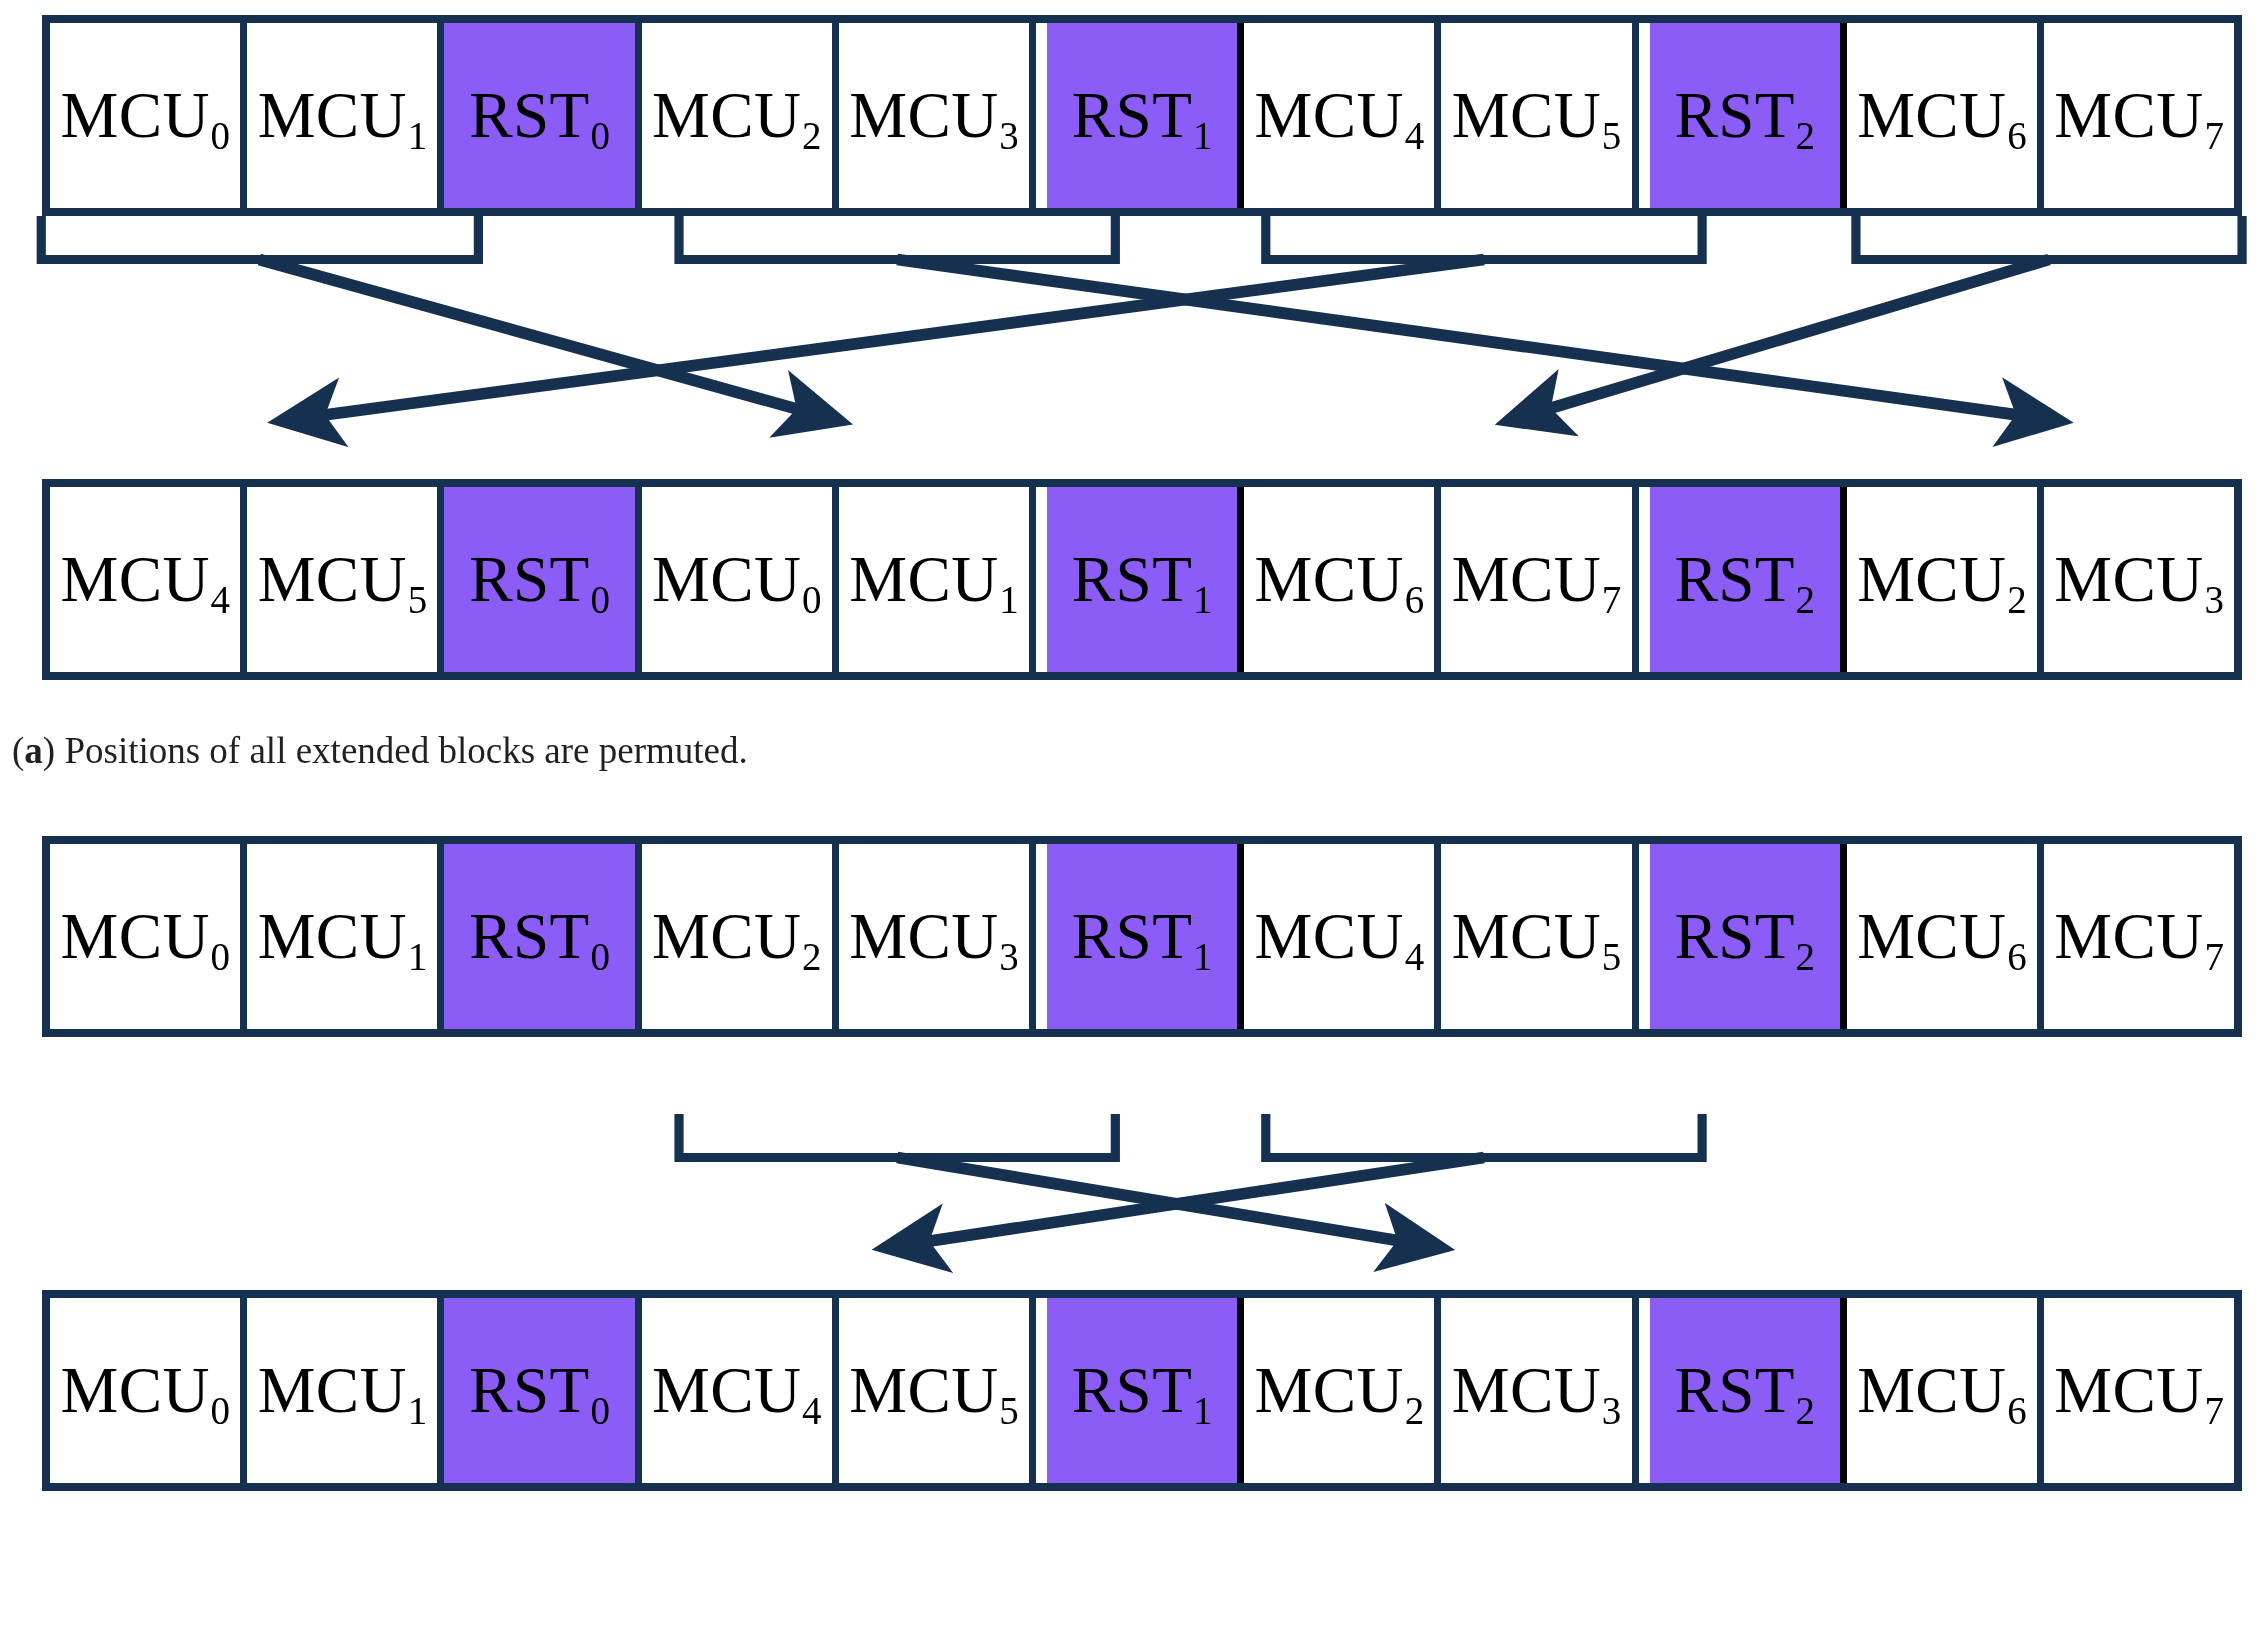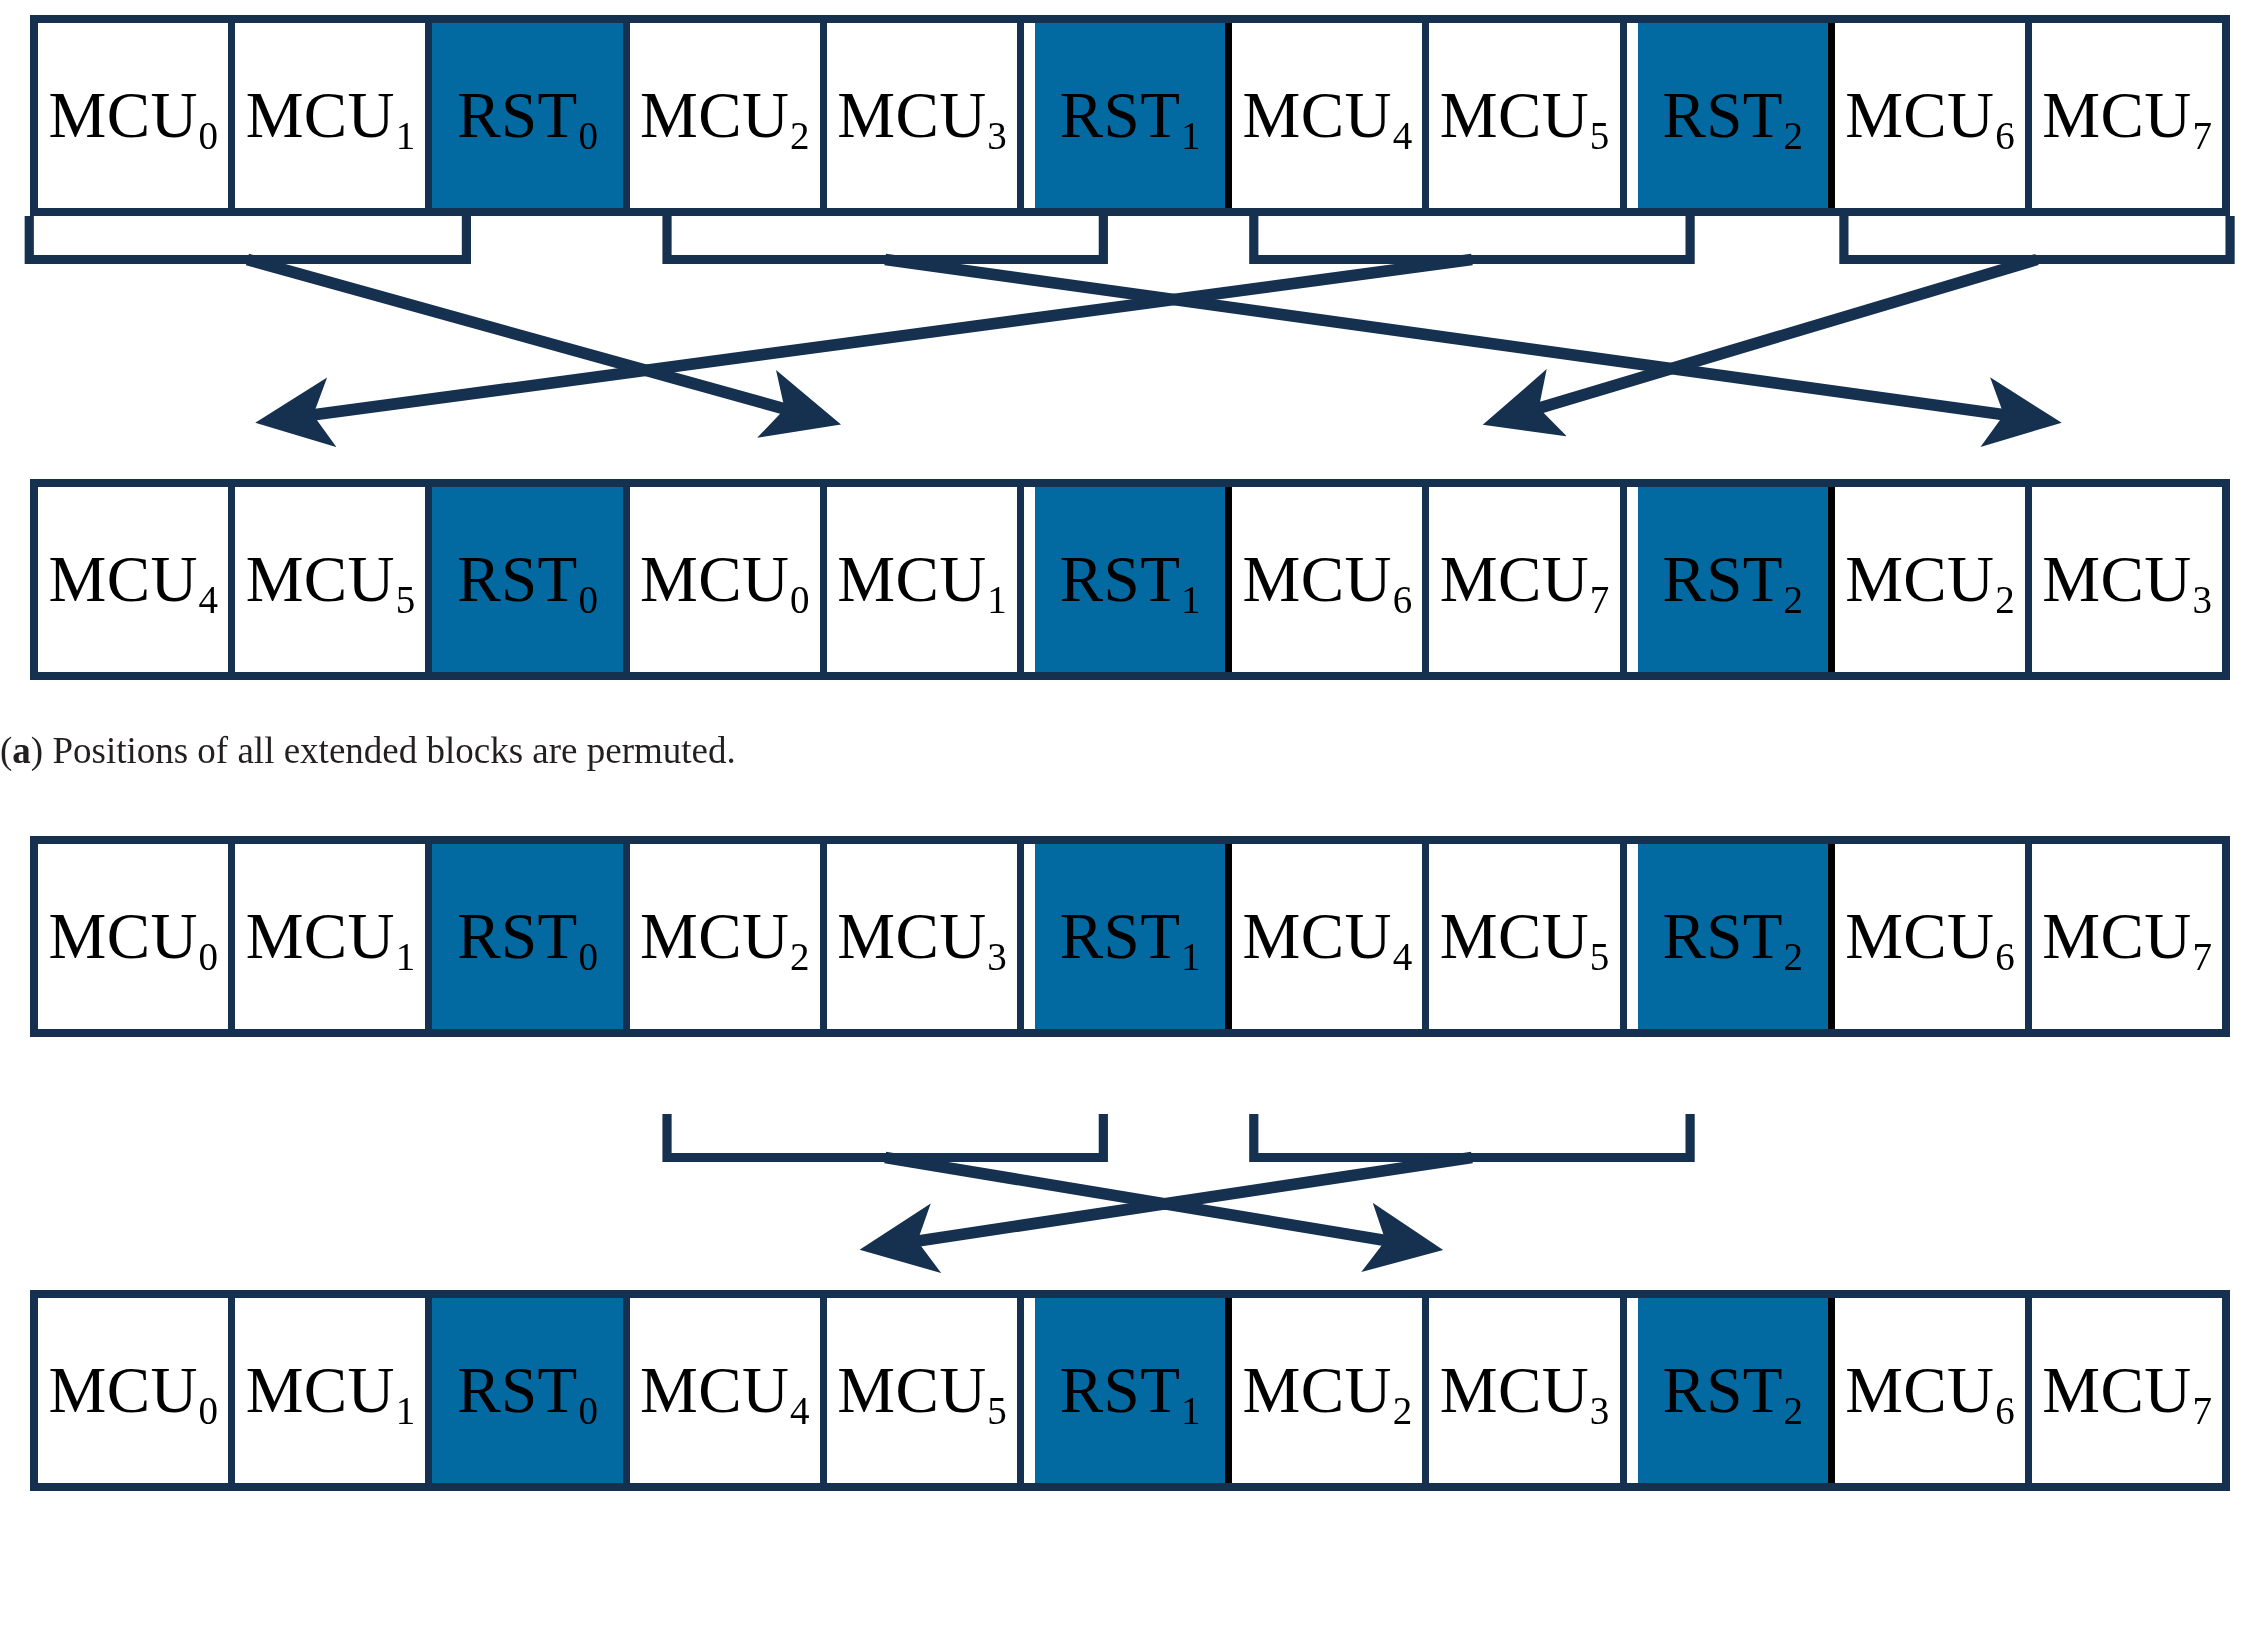--- a/index.html
+++ b/index.html
@@ -10,21 +10,21 @@
   body {
     width: 2261px;
     height: 1644px;
     position: relative;
     font-family: "Liberation Serif", "DejaVu Serif", serif;
     overflow: hidden;
   }
 
   .figure {
     position: absolute;
-    left: 0;
+    left: 12px;
     width: 2035px;
   }
 
   
   .row {
     position: absolute;
     left: 30px;
     width: 2200px;
     height: 201px;
     box-sizing: border-box;
@@ -36,21 +36,21 @@
     flex: 1 1 0;
     position: relative;
     display: flex;
     align-items: center;
     justify-content: center;
     background: #ffffff;
     border-right: 7.5px solid #16304f;
     box-sizing: border-box;
   }
   .cell:last-child { border-right: none; }
-  .cell.rst { background: #0369a1; }
+  .cell.rst { background: #8b5cf6; }
   .cell.blk-right { border-right-color: #000000; margin-left: 11px; }
 
   .cell-label {
     font-size: 65px;
     line-height: 1;
     color: #000000;
     white-space: nowrap;
     letter-spacing: 0.4px;
   }
   .cell-label sub {

